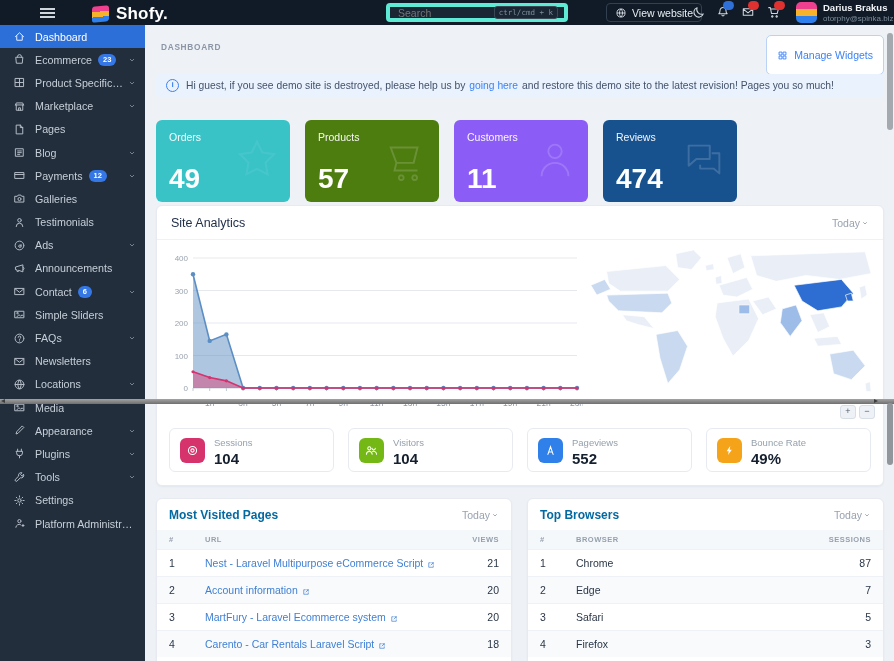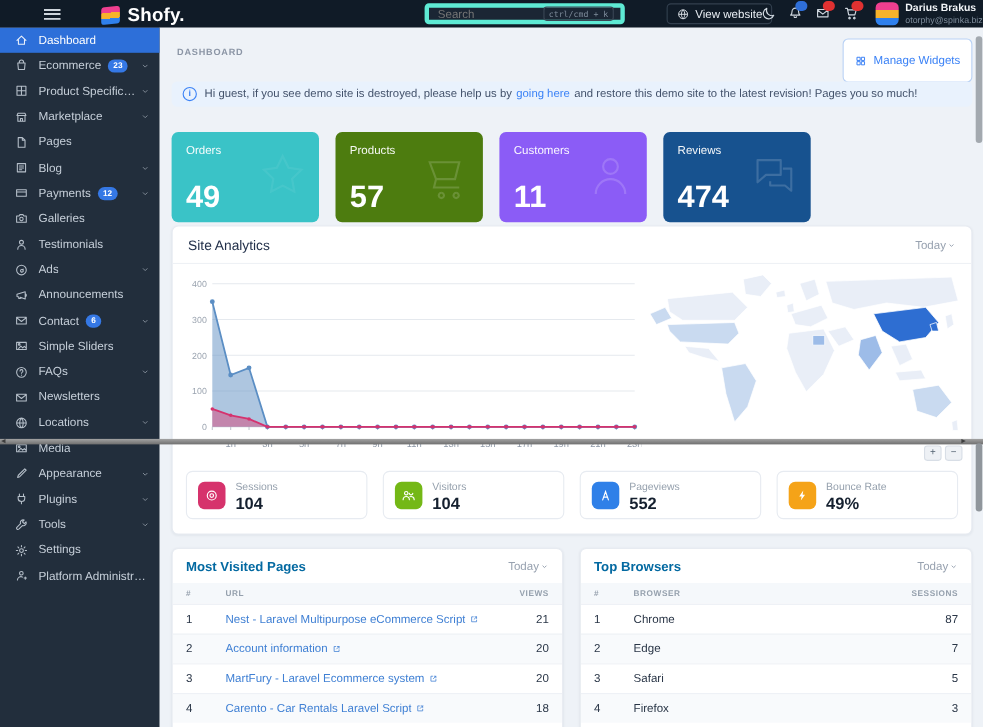--- a/index.html
+++ b/index.html
@@ -88,21 +88,21 @@
   .tcard.right{left:527px;width:357px}
   .thead{display:flex;justify-content:space-between;align-items:center;padding:9px 12px 8px}
   .ttitle{font-size:12px;font-weight:700;color:#0369a1}
   .tcols{display:flex;background:#f5f8fb;padding:5px 12px;font-size:7.5px;letter-spacing:.5px;
          color:#95a0ad;font-weight:700}
   .c1{width:36px}.c2{flex:1}.c3{text-align:right}
   .trow{display:flex;align-items:center;padding:0 12px;height:26px;font-size:10.5px;
         border-top:1px solid #eef1f6}
   .trow.alt{background:#f8fafc}
   .tnum{width:36px;color:#2a3647}
-  .tmain{flex:1;display:flex;align-items:center;color:#2a3647;overflow:hidden;white-space:nowrap}
+  .tmain{flex:1;display:flex;align-items:flex-end;color:#2a3647;overflow:hidden;white-space:nowrap}
   .tlink{color:#4080d4;text-decoration:none;cursor:pointer;overflow:hidden;text-overflow:ellipsis}
   .extic{margin-left:4px;color:#4080d4;flex:none}
   .tval{color:#2a3647}
   
   .hsplit{position:absolute;left:0;top:399px;width:894px;height:5px;z-index:20;
           background:linear-gradient(180deg,#a3a3a3,#6f6f6f)}
   .harr{position:absolute;top:0;width:0;height:0;border-top:2.5px solid transparent;
         border-bottom:2.5px solid transparent}
   .harrL{left:1px;border-right:4px solid #3e3e3e}
   .harrR{right:16px;border-left:4px solid #3e3e3e}

